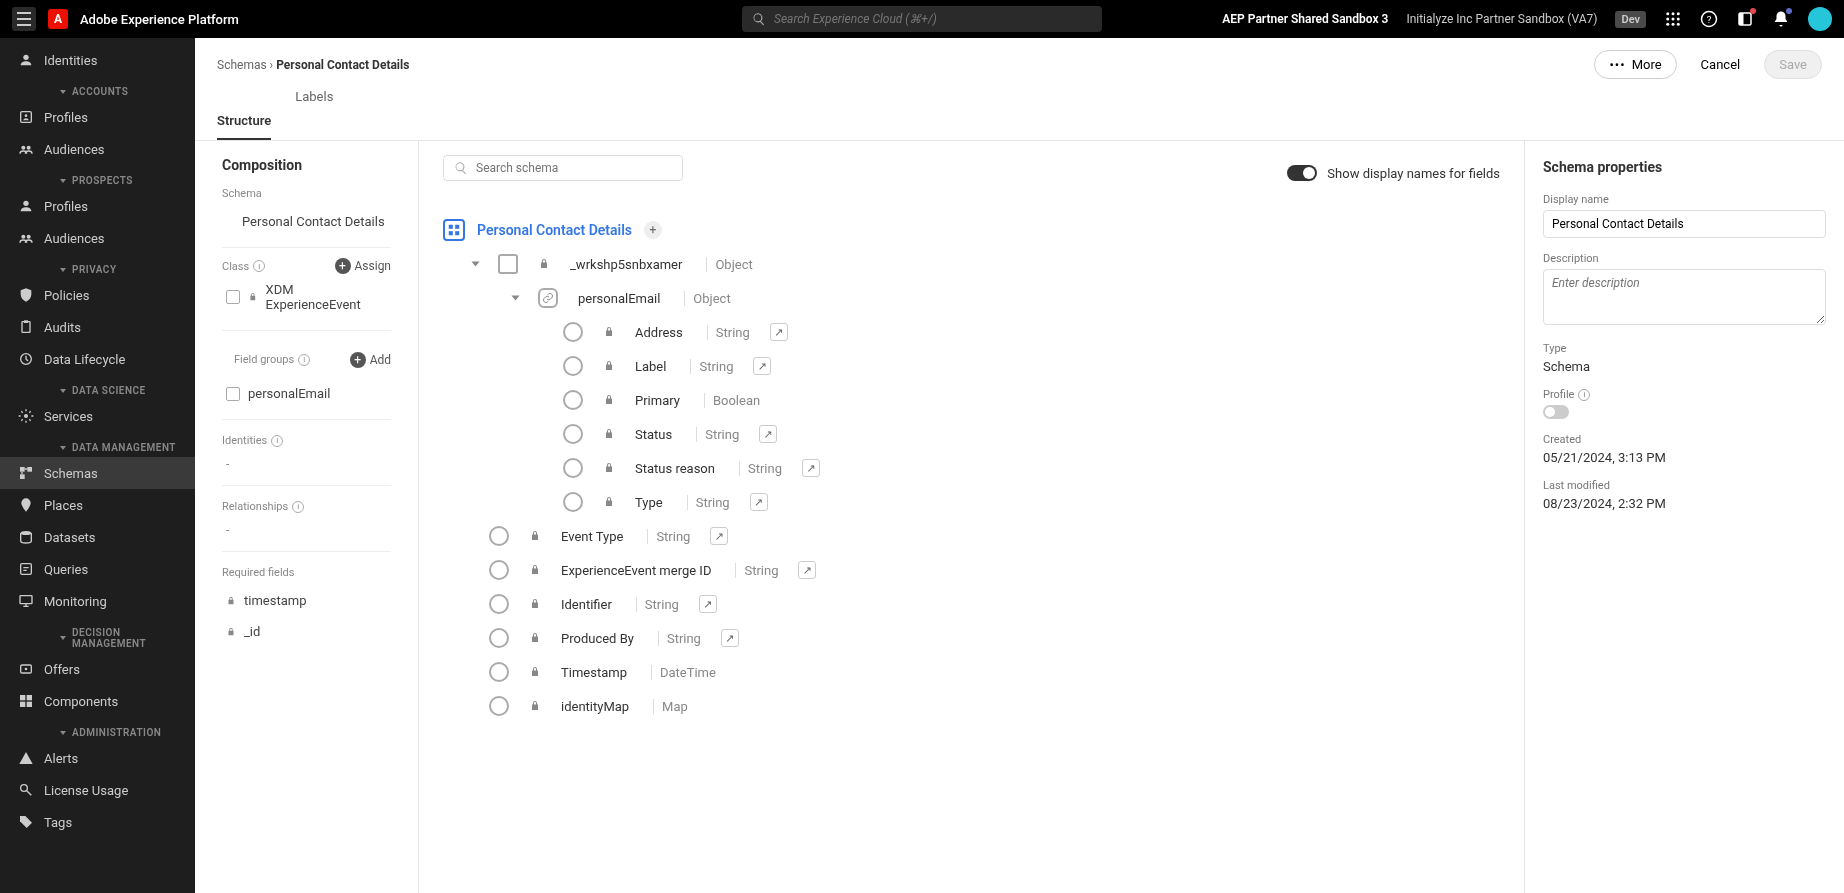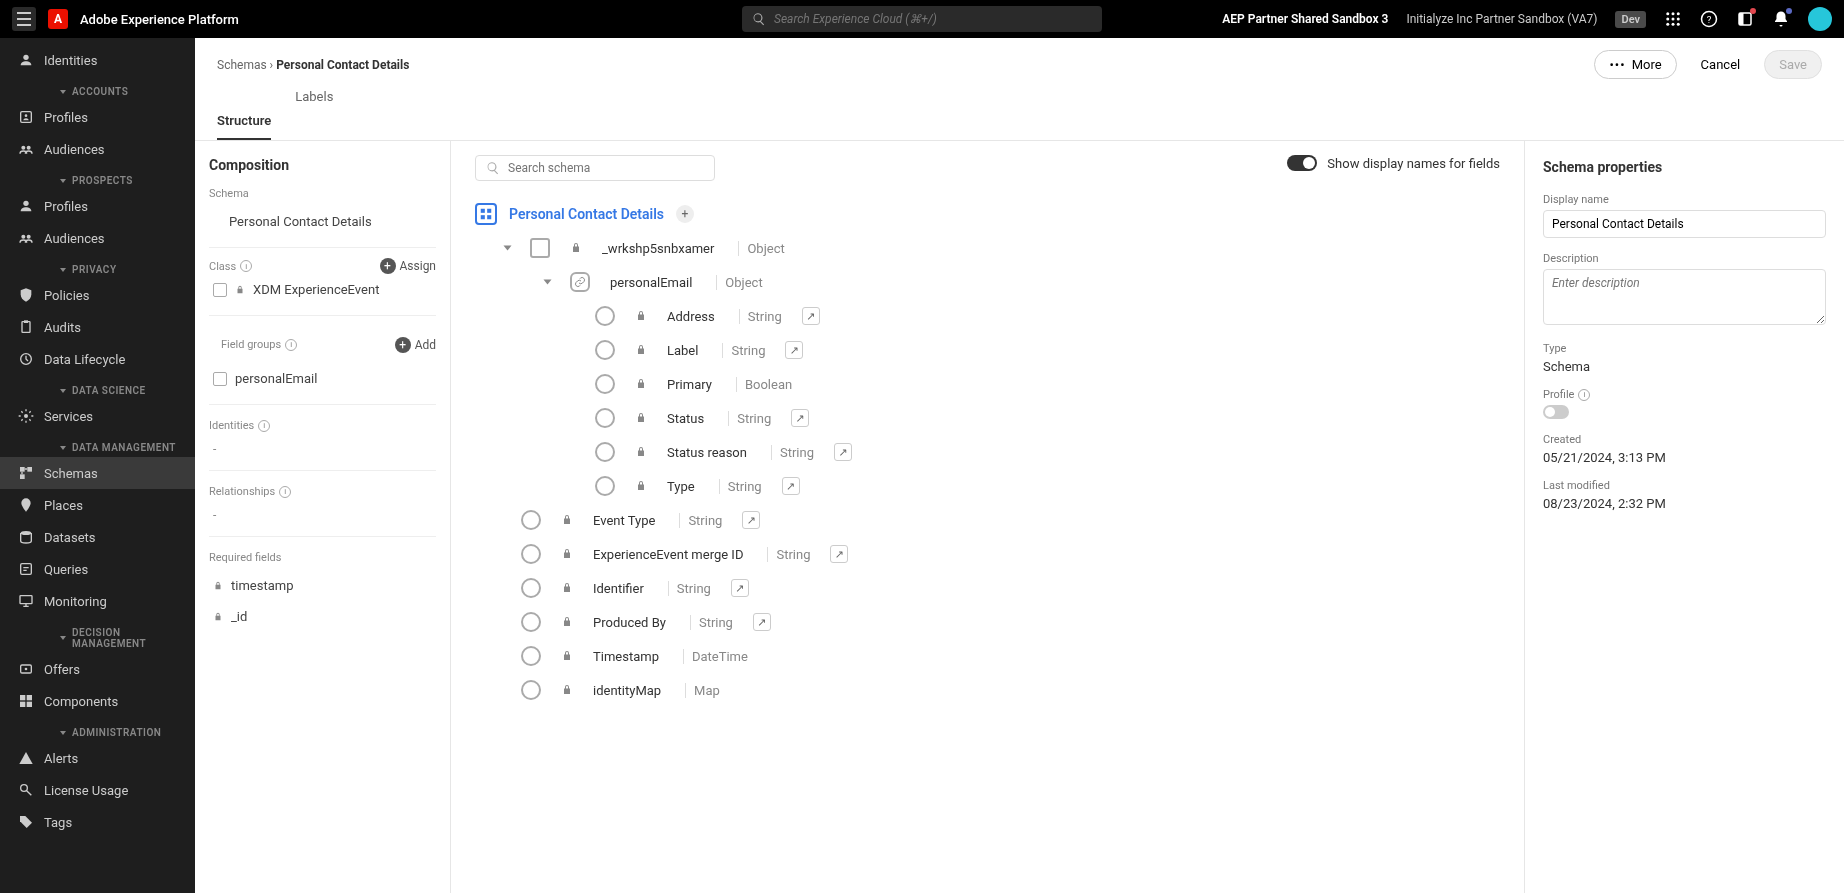--- a/index.html
+++ b/index.html
@@ -32,33 +32,33 @@
 .crumbs .active { color: #333; font-weight: 700; }
 .action-buttons { display: flex; gap: 10px; }
 .btn { padding: 6px 14px; border-radius: 16px; font-size: 13px; cursor: pointer; border: 1px solid #ccc; background: #fff; display:flex;align-items:center;gap:6px;}
 .btn.disabled { color: #aaa; background:#f0f0f0; border-color:#e0e0e0;}
 .btn.plain { border:none; background:transparent;}
 .tabs { display: flex; gap: 24px; padding: 10px 22px 0; border-bottom: 1px solid #e6e6e6; }
 .tab { font-size: 13px; padding-bottom: 10px; cursor: pointer; color: #666; }
 .tab.active { color: #333; font-weight: 600; border-bottom: 2px solid #333; margin-top: 24px; }
 
 .workspace { flex: 1; display: flex; overflow: hidden; }
-.comp-panel { width: 256px; border-right: 1px solid #e6e6e6; padding: 16px 14px; font-size: 12px; overflow-y:auto;}
+.comp-panel { width: 224px; border-right: 1px solid #e6e6e6; padding: 16px 27px; font-size: 12px; overflow-y:auto;}
 .comp-panel h3 { font-size: 14px; font-weight: 700; margin-bottom: 12px; color:#333;}
 .comp-label { font-size: 11px; color: #888; margin-top: 14px; margin-bottom: 6px; display:flex; align-items:center; gap:4px;}
 .comp-row { display:flex; justify-content:space-between; align-items:center; }
 .comp-add { display:flex; align-items:center; gap:4px; font-size:12px; color:#555; cursor:pointer;}
 .comp-item { display: flex; align-items: center; gap: 8px; padding: 8px 4px; font-size: 13px; color: #444; }
 .comp-item .chk { width:14px; height:14px; border:1px solid #aaa; border-radius:2px; flex-shrink:0;}
 .comp-item .lock { width:10px;height:10px; color:#888;}
 .comp-dash { color:#888; padding:4px;}
 .divider { border-top:1px solid #eee; margin:10px 0;}
 
 .canvas { flex: 1; padding: 14px 24px; overflow-y: auto; position:relative;}
-.canvas-top { display:flex; justify-content:space-between; align-items:flex-start; margin-bottom:16px;}
+.canvas-top { display:flex; justify-content:space-between; align-items:flex-end; margin-bottom:32px;}
 .schema-search { display:flex; align-items:center; gap:8px; border:1px solid #ddd; border-radius:4px; padding:5px 10px; width:240px; font-size:12px; color:#888;}
 .toggle-row { display:flex; align-items:center; gap:10px; font-size:13px; color:#333;}
 .toggle { width:30px; height:16px; background:#333; border-radius:8px; position:relative; cursor:pointer;}
 .toggle::after{content:"";position:absolute;right:2px;top:2px;width:12px;height:12px;background:#fff;border-radius:50%;}
 
 .tree { font-size: 13px; color: #444; }
 .tree-node { display: flex; align-items: center; gap: 20px; padding: 4px 0; min-height:34px;}
 .root-icon { width:22px;height:22px;border:2px solid #3578e5;border-radius:4px;display:flex;align-items:center;justify-content:center;color:#3578e5;}
 .root-label { color:#3578e5; font-weight:600; font-size:14px;}
 .plus-circle { width:18px;height:18px;border-radius:50%;background:#eee;display:flex;align-items:center;justify-content:center;font-size:12px;color:#666;cursor:pointer;}

